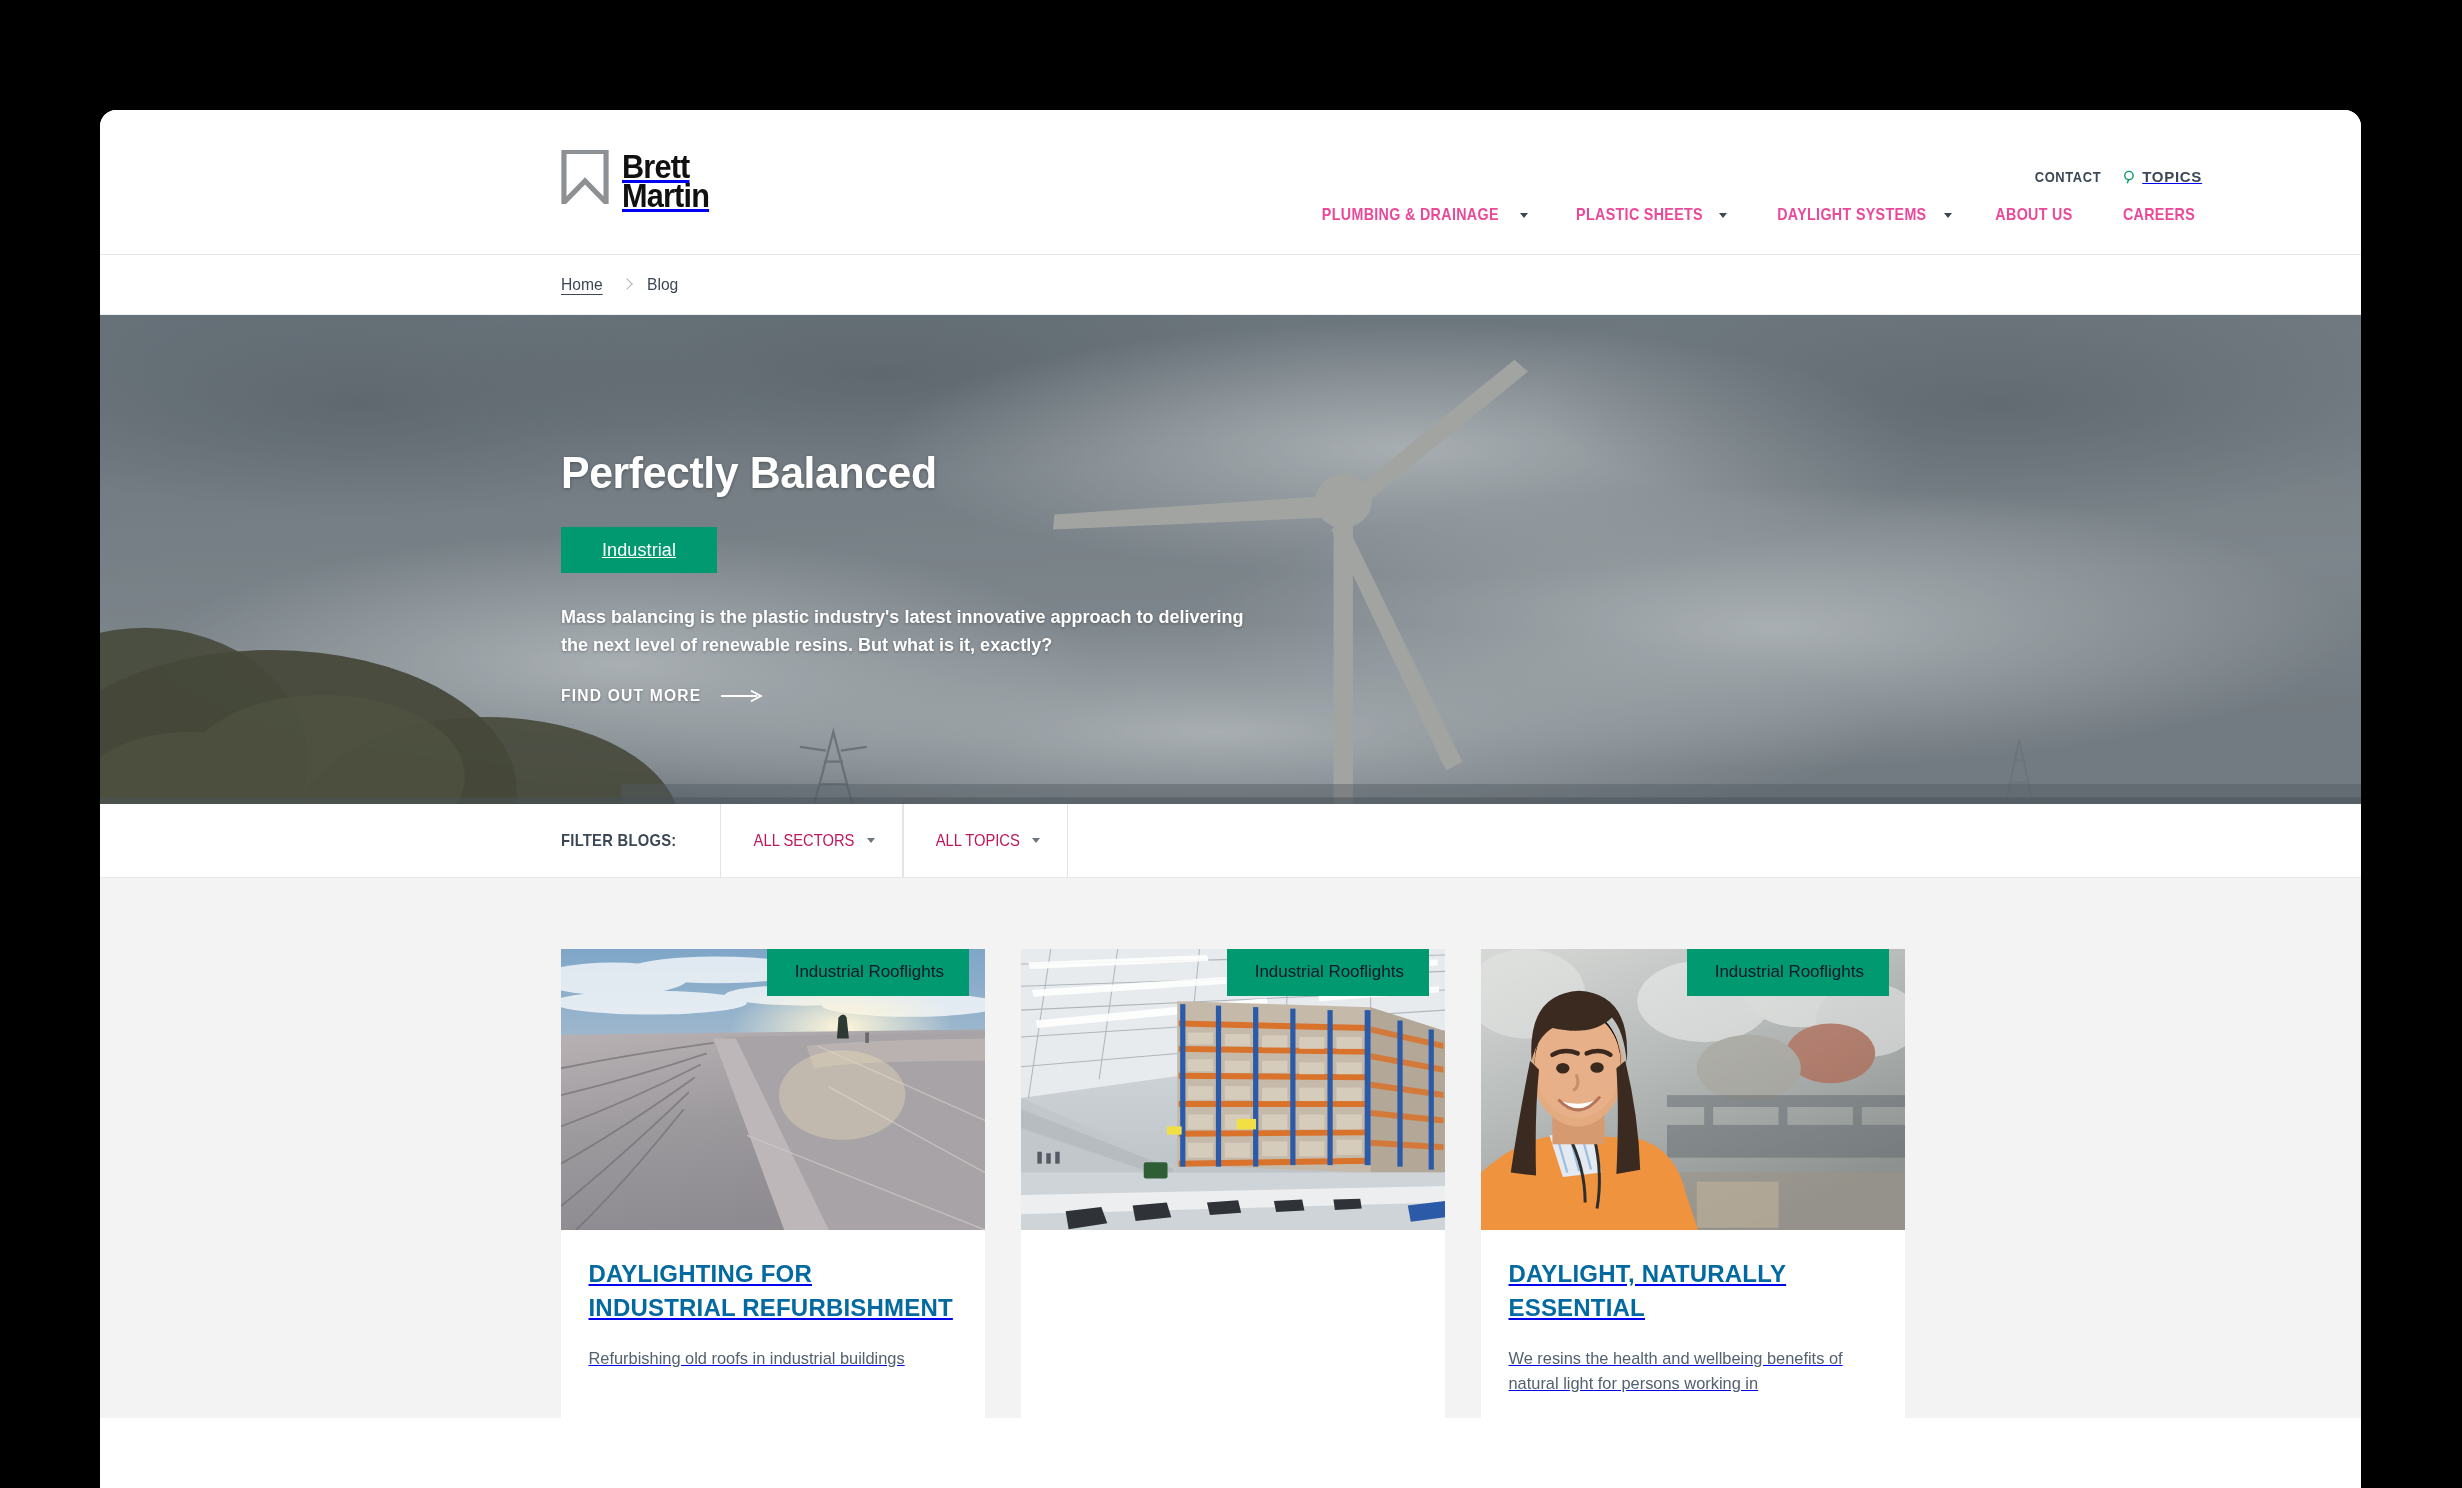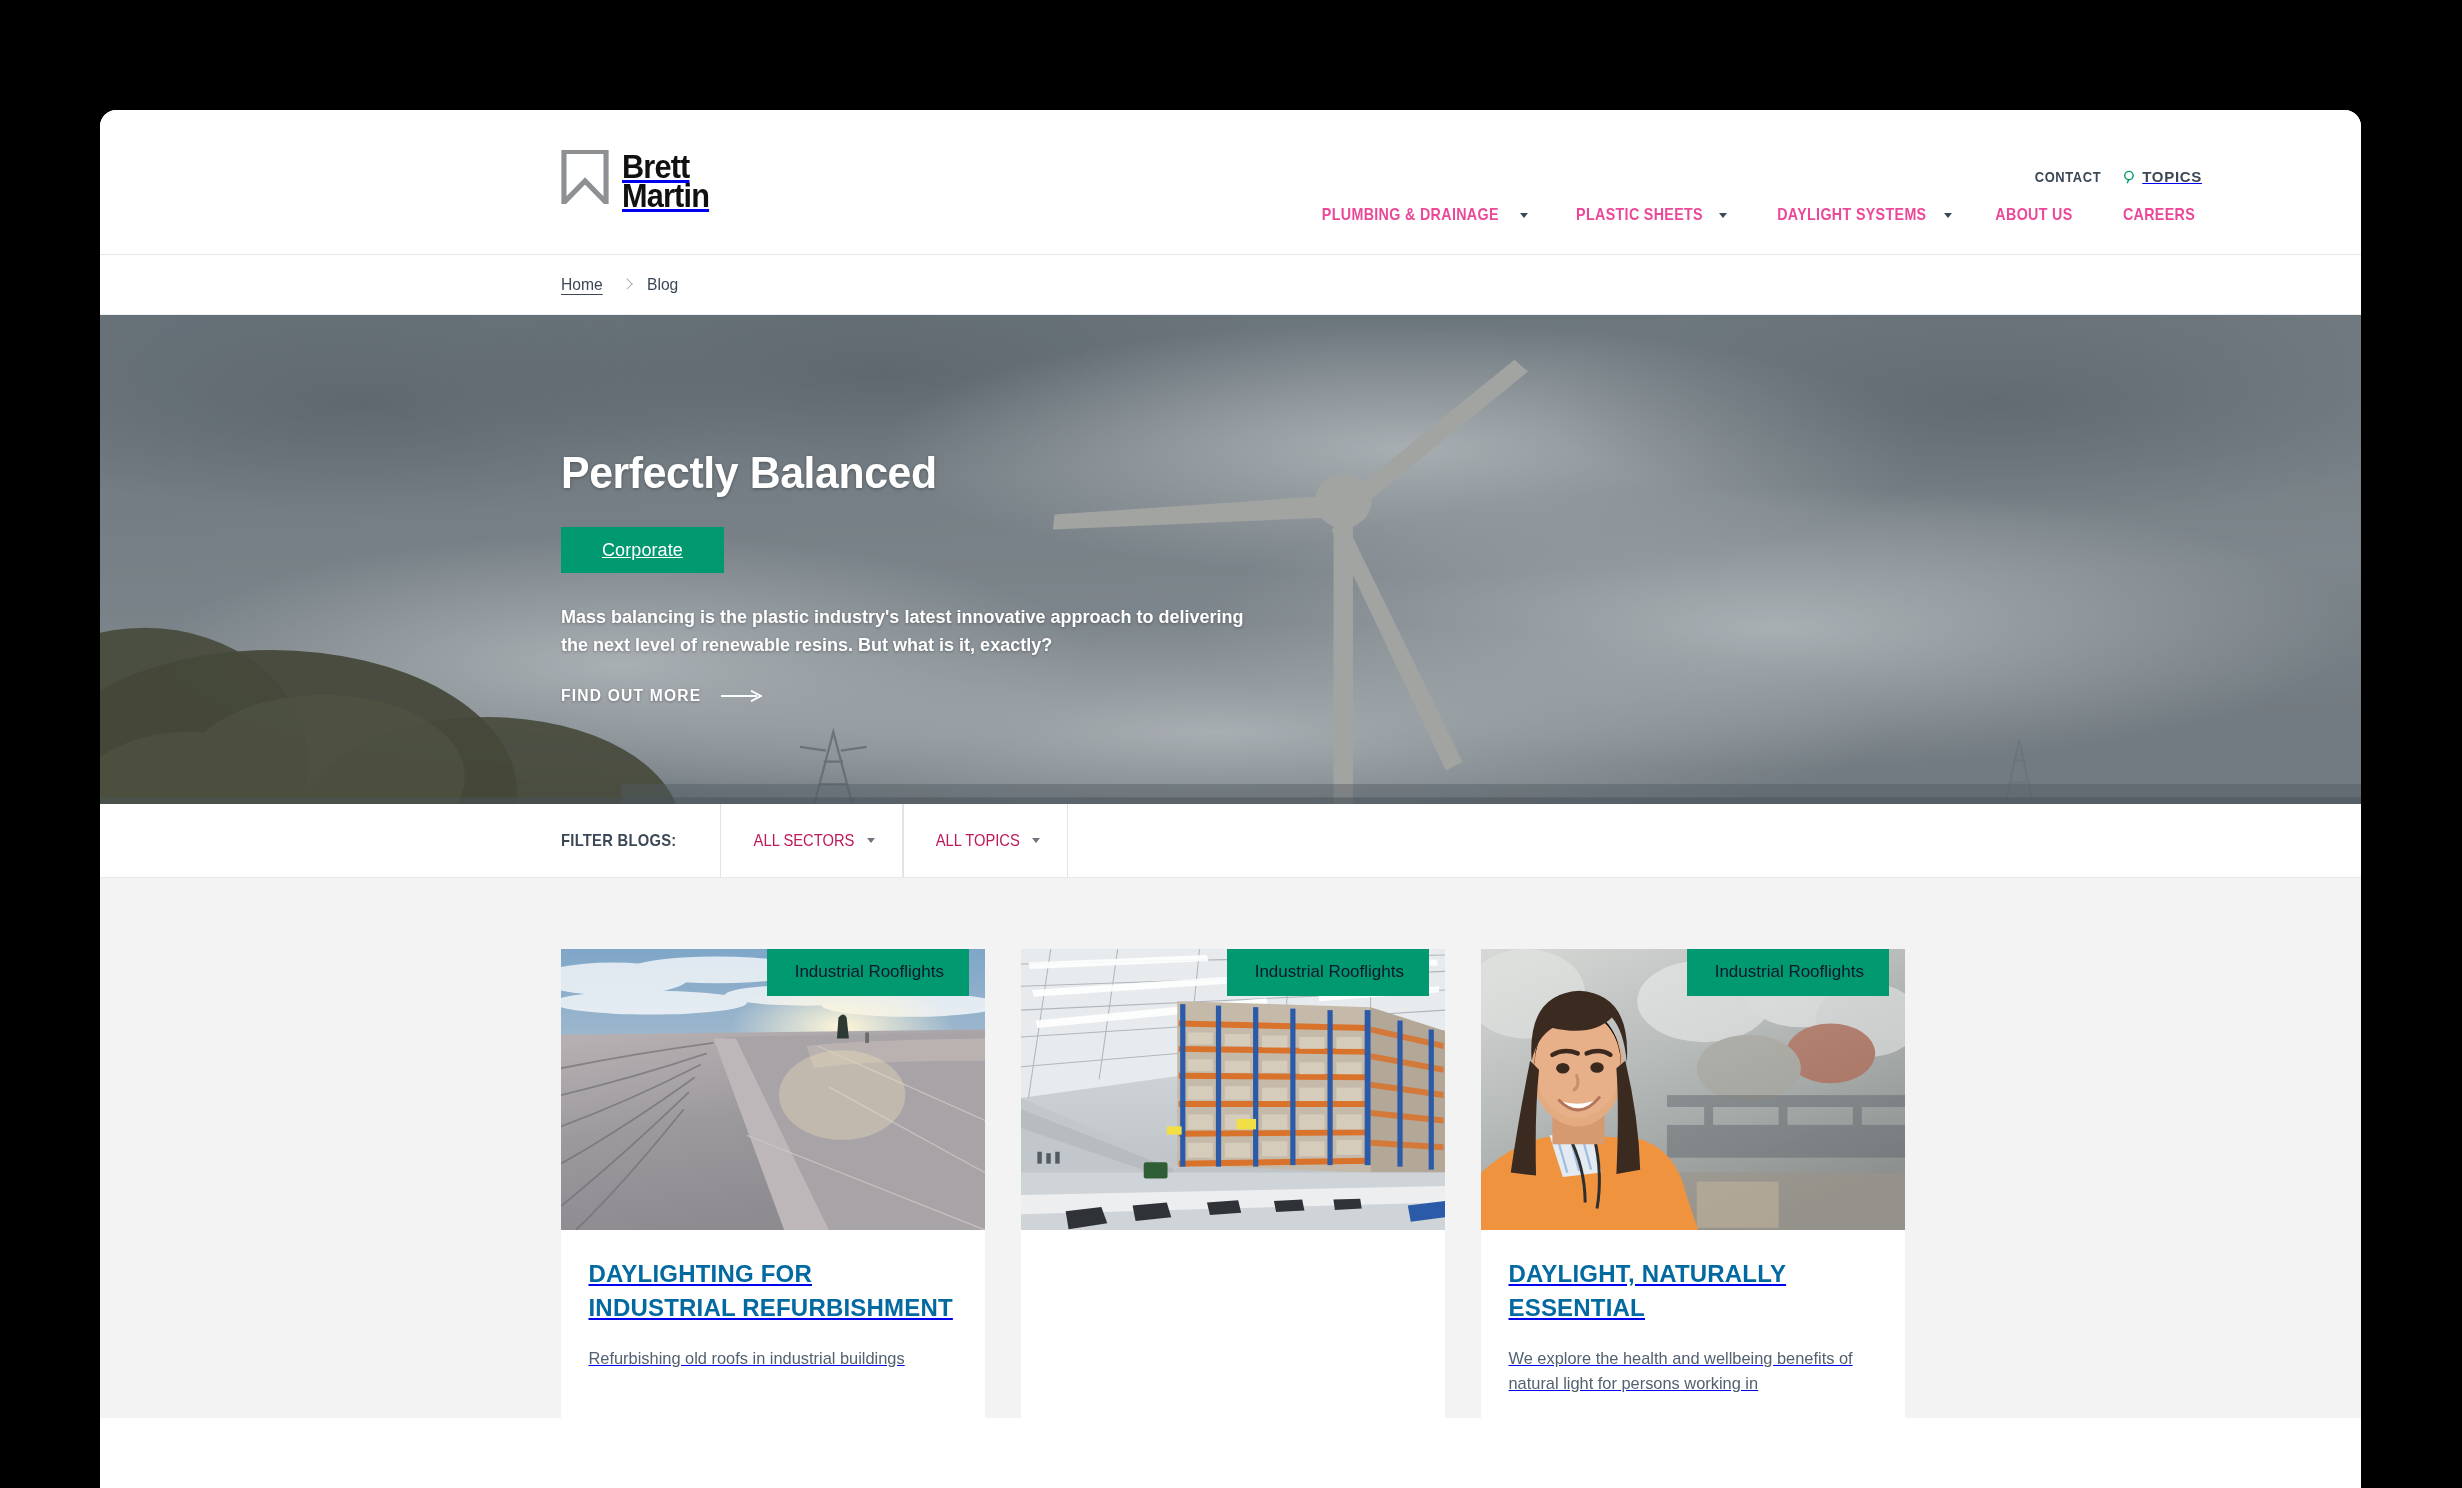--- a/index.html
+++ b/index.html
@@ -337,21 +337,21 @@
         <ellipse cx="120" cy="660" rx="160" ry="100"></ellipse>
       </g>
 
       <rect x="700" y="630" width="2337" height="40" fill="#5b646a" opacity="0.45"></rect>
       <rect x="0" y="648" width="3037" height="22" fill="#4f585e" opacity="0.5"></rect>
     </svg>
     <div class="hero-overlay"></div>
 
     <div class="hero-inner">
       <div class="hero-title">Perfectly Balanced</div>
-      <a class="hero-badge" href="#">Corporate</a>
+      <a class="hero-badge" href="#">Industrial</a>
       <div class="hero-desc">Mass balancing is the plastic industry's latest innovative approach to delivering the next level of renewable resins. But what is it, exactly?</div>
       <a class="hero-cta" href="#">
         <span>FIND OUT MORE</span>
         <svg class="arrow-ico" viewBox="0 0 56 16">
           <line x1="0" y1="8" x2="48" y2="8" stroke="#ffffff" stroke-width="2.6"></line>
           <polyline points="40,1 53,8 40,15" fill="none" stroke="#ffffff" stroke-width="2.6"></polyline>
         </svg>
       </a>
     </div>
   </div>
@@ -602,21 +602,21 @@
               <ellipse cx="156" cy="159" rx="9" ry="7" fill="#3a2a1e"></ellipse>
               <path d="M128 168 q6 16 -4 22" stroke="#c98f68" stroke-width="4" fill="none"></path>
               <path d="M106 204 q26 20 52 -2 q-26 10 -52 2 Z" fill="#ffffff"></path>
               <path d="M104 202 q28 30 56 -4" stroke="#b4745a" stroke-width="4" fill="none"></path>
             </g>
           </svg>
         </div>
         <span class="card-tag">Industrial Rooflights</span>
         <div class="card-body">
           <div class="card-title">DAYLIGHT, NATURALLY ESSENTIAL</div>
-          <div class="card-excerpt">We explore the health and wellbeing benefits of natural light for persons working in</div>
+          <div class="card-excerpt">We resins the health and wellbeing benefits of natural light for persons working in</div>
         </div>
       </a>
 
     </div>
   </div>
 
 </div>
 
 
 </body></html>

